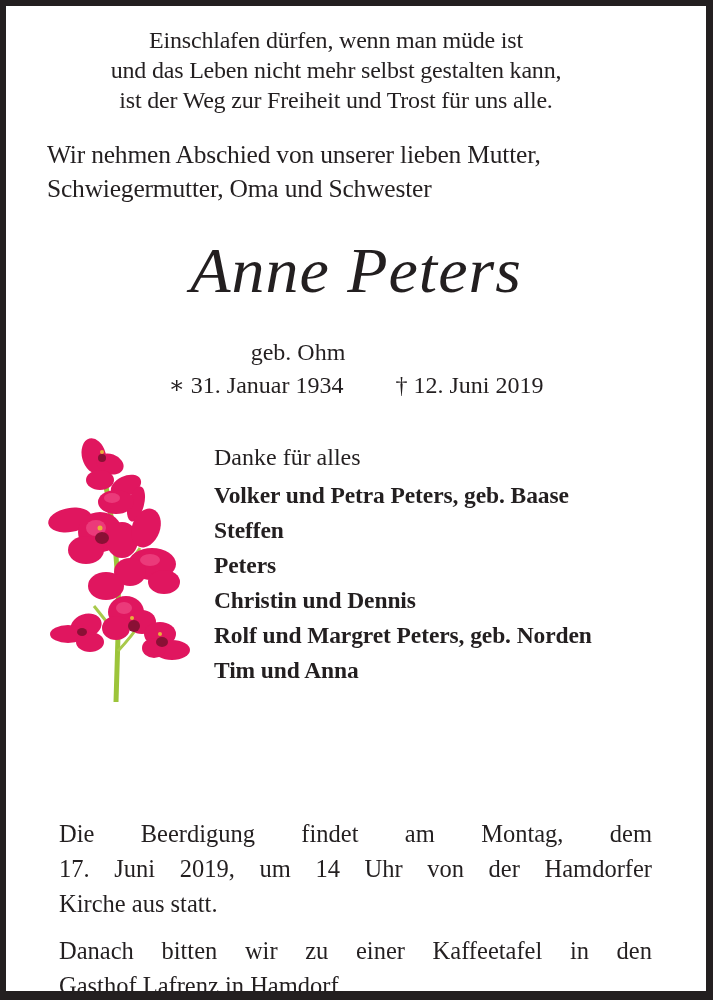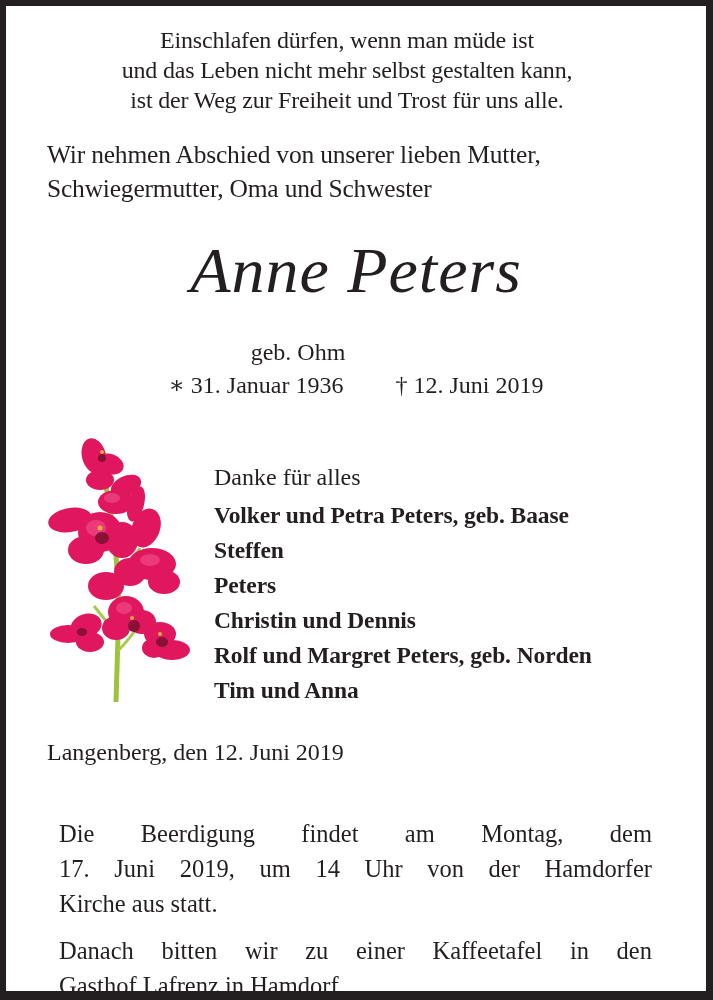--- a/index.html
+++ b/index.html
@@ -19,21 +19,21 @@
       top: 6px;
       width: 700px;
       height: 985px;
       background: #ffffff;
       color: #231f20;
       font-family: "Liberation Serif", "DejaVu Serif", serif;
     }
     .abs { position: absolute; }
 
     .motto {
-      left: 11px;
+      left: 0;
       width: 660px;
       top: 19px;
       text-align: center;
       font-size: 24px;
       line-height: 30px;
       letter-spacing: -0.2px;
     }
     .motto div { white-space: nowrap; }
 
     .intro {
@@ -87,21 +87,20 @@
 
     .thanks-block {
       left: 208px;
       top: 434px;
       white-space: nowrap;
     }
     .thanks {
       font-size: 24px;
       line-height: 34px;
       margin-bottom: 4px;
-      margin-top: 20px;
     }
     .family-list { margin: 0; padding: 0; list-style: none; }
     .family-list li {
       font-weight: bold;
       font-size: 23.5px;
       line-height: 35px;
       letter-spacing: -0.1px;
     }
 
     .place-date {
@@ -149,21 +148,21 @@
     <div>Wir nehmen Abschied von unserer lieben Mutter,</div>
     <div>Schwiegermutter, Oma und Schwester</div>
   </div>
 
   <div class="abs name">Anne Peters</div>
 
   <div class="abs maiden">geb. Ohm</div>
 
   <div class="abs dates">
     <span>∗</span>
-    <span>31. Januar 1936</span>
+    <span>31. Januar 1934</span>
     <span class="gap"></span>
     <span>†</span>
     <span>12. Juni 2019</span>
   </div>
 
   <div class="abs flower">
     <svg width="150" height="266" viewBox="0 0 150 266" xmlns="http://www.w3.org/2000/svg">
 
       <path d="M70 266 L72 200 Q74 160 70 120 Q66 80 58 40" stroke="#9cc43a" stroke-width="5" fill="none"></path>
       <path d="M72 200 Q60 185 48 170" stroke="#a8c94a" stroke-width="3" fill="none"></path>
@@ -228,21 +227,20 @@
     <ul class="family-list">
       <li>Volker und Petra Peters, geb. Baase</li>
       <li>Steffen</li>
       <li>Peters</li>
       <li>Christin und Dennis</li>
       <li>Rolf und Margret Peters, geb. Norden</li>
       <li>Tim und Anna</li>
     </ul>
   </div>
 
-  <div class="abs place-date">Langenberg, den 12. Juni 2019</div>
 
   <div class="abs funeral">
     <p class="just-full">
       <span class="jline">Die Beerdigung findet am Montag, dem</span>
       <span class="jline">17. Juni 2019, um 14 Uhr von der Hamdorfer</span>
       <span class="jlast">Kirche aus statt.</span>
     </p>
     <p class="just-full">
       <span class="jline">Danach bitten wir zu einer Kaffeetafel in den</span>
       <span class="jlast">Gasthof Lafrenz in Hamdorf.</span>

